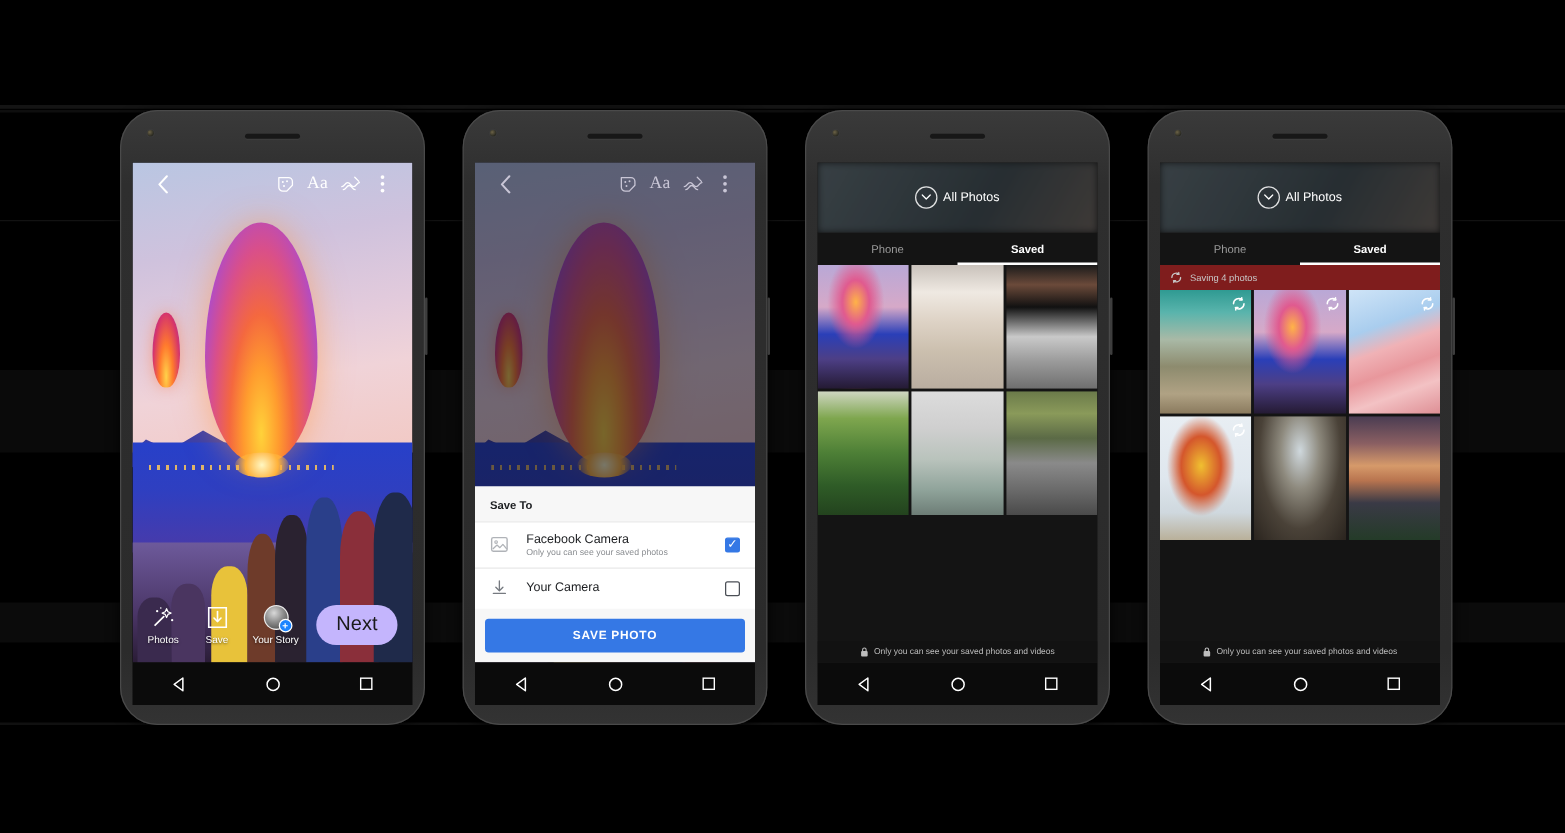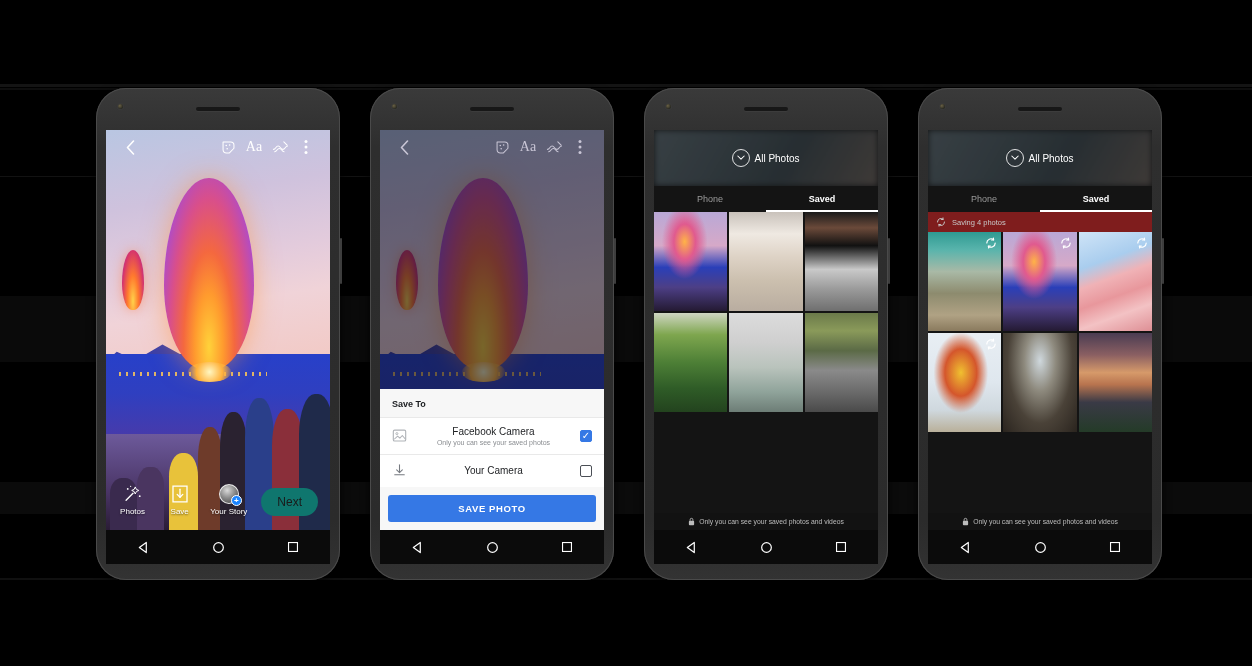--- a/index.html
+++ b/index.html
@@ -117,33 +117,33 @@
     background: radial-gradient(circle at 40% 30%, #d9d9d9 0%, #8d8d8d 45%, #3a3a3a 100%);
     border:1px solid rgba(255,255,255,.85);
   }
   .plus-badge {
     position:absolute; right:-3px; bottom:-2px; width:11px; height:11px; border-radius:50%;
     background:#1b84ff; border:1.5px solid #ffffff;
     display:flex; align-items:center; justify-content:center;
     color:#fff; font-size:8px; line-height:1; font-weight:bold;
   }
   .next-btn {
-    margin-left:auto; margin-right:2px; background:#0f766e; color:#1a1a1a;
-    border-radius:20px; padding:7px 16px; font-size:12px; border:none; cursor:pointer;
+    margin-left:auto; margin-right:2px; background:#c4b5fd; color:#1a1a1a;
+    border-radius:20px; padding:7px 16px; font-size:16px; border:none; cursor:pointer;
   }
 
   
   .dim { position:absolute; inset:0; background: rgba(10,12,30,.55); }
   .sheet {
     position:absolute; left:0; bottom:0; width:100%; background:#f7f7f7;
   }
   .sheet-title { padding:10px 12px 8px; font-size:9px; font-weight:bold; color:#1c1e21; }
   .sheet-row {
-    display:flex; align-items:center; gap:26px;
-    padding:8px 12px; background:#fff; border-top:1px solid #e9e9e9;text-align:center;
+    display:flex; align-items:center; gap:14px;
+    padding:8px 12px; background:#fff; border-top:1px solid #e9e9e9;
   }
   .sheet-row .rtext { flex:1; }
   .rtitle { font-size:10px; color:#1c1e21; line-height:1.25; }
   .rsub { font-size:7px; color:#8a8d91; margin-top:1px; }
   .cbox { width:12px; height:12px; border:1.5px solid #4b4f56; border-radius:2px; background:#fff; flex:none; }
   .cbox.on {
     background:#3578e5; border-color:#3578e5;
     display:flex; align-items:center; justify-content:center;
   }
   .cbox.on::after{ content:"✓"; color:#fff; font-size:10px; line-height:1; }

